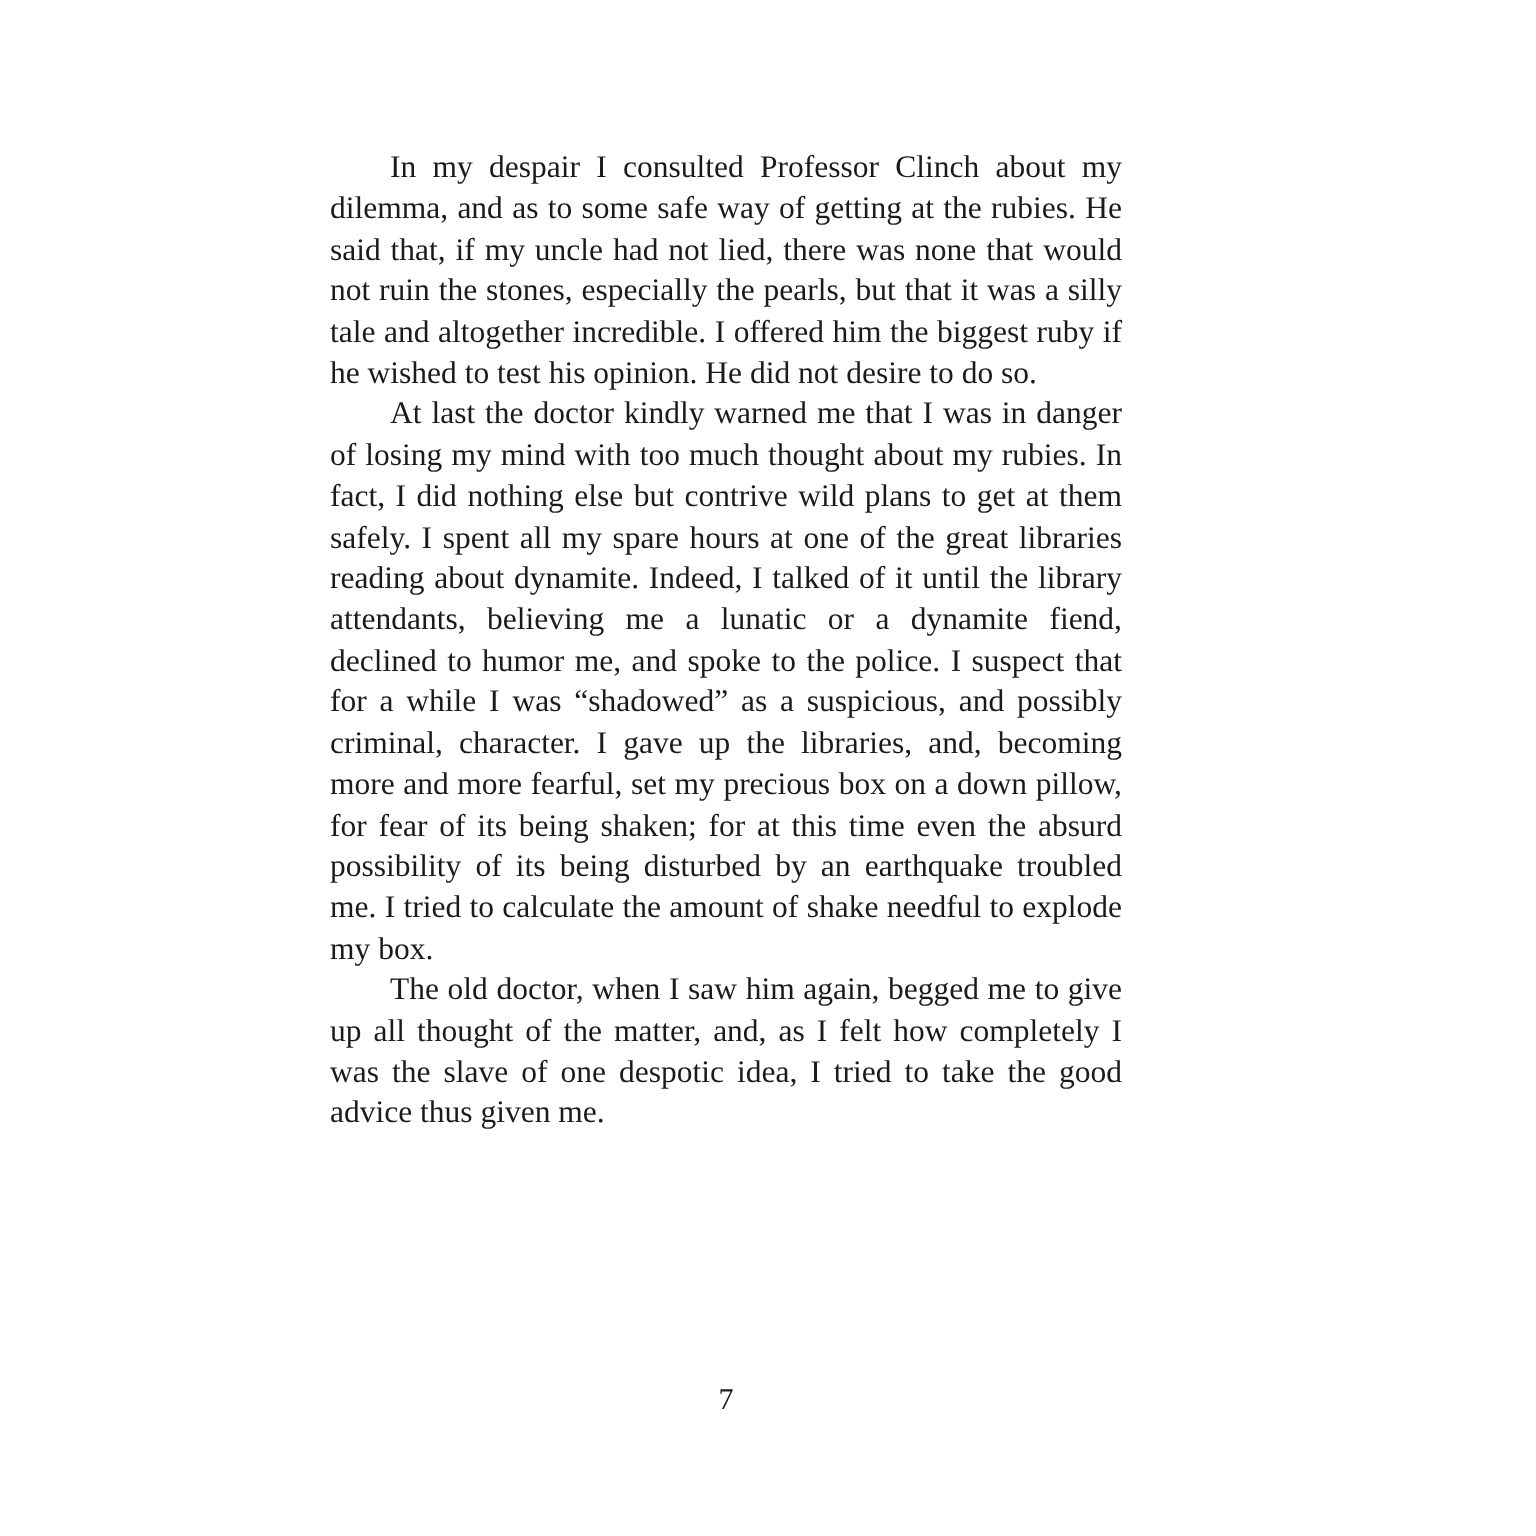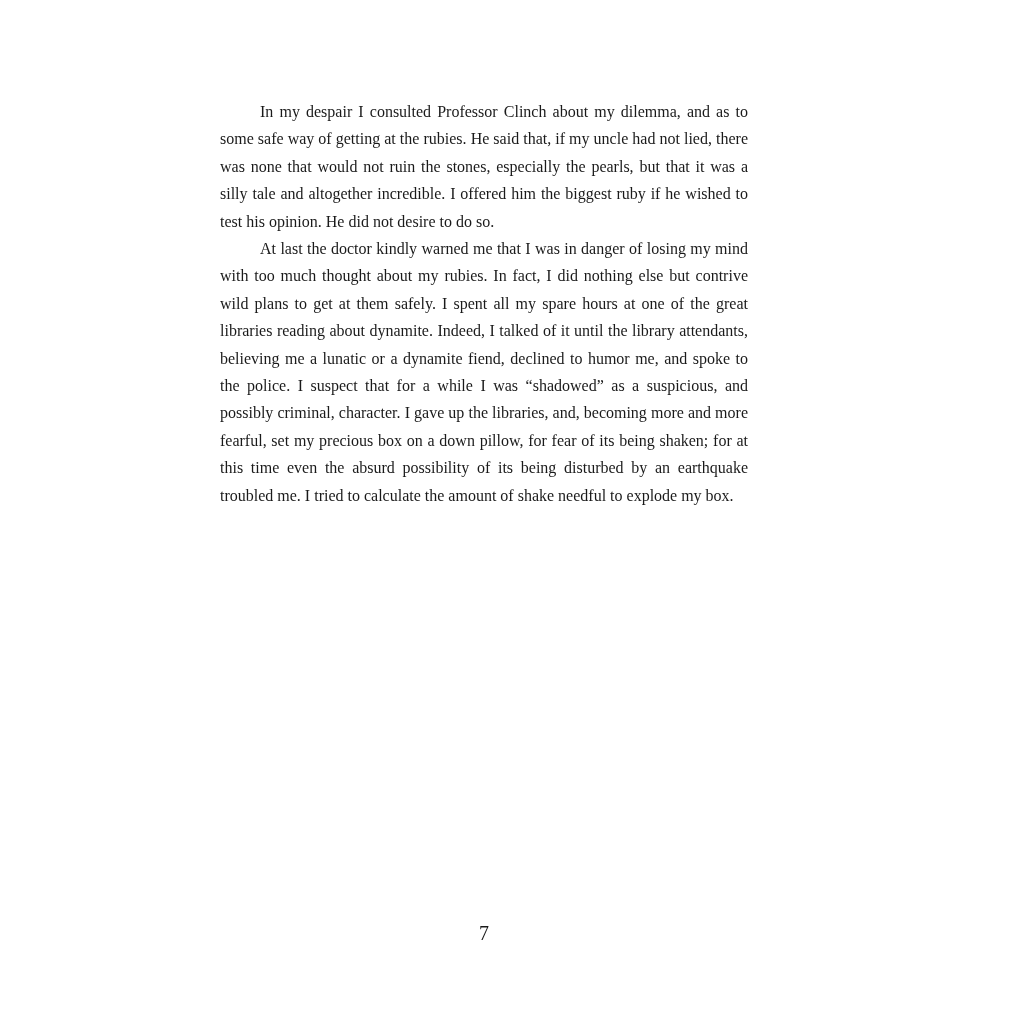--- a/index.html
+++ b/index.html
@@ -14,21 +14,21 @@
     background: #ffffff;
     overflow: hidden;
     font-family: "Liberation Serif", "DejaVu Serif", serif;
     color: #1a1a1a;
   }
   .text-block {
     position: absolute;
     left: 220px;
     top: 98px;
     width: 528px;
-    font-size: 16px;
+    font-size: 21px;
     line-height: 27.4px;
     text-align: justify;
     text-justify: inter-word;
   }
   .text-block p {
     margin: 0;
     padding: 0;
     text-indent: 40px;
   }
   .page-number {
@@ -41,15 +41,16 @@
     line-height: 27px;
   }
 </style>
 </head>
 <body>
 
 <div class="page">
   <div class="text-block">
     <p>In my despair I consulted Professor Clinch about my dilemma, and as to some safe way of getting at the rubies. He said that, if my uncle had not lied, there was none that would not ruin the stones, especially the pearls, but that it was a silly tale and altogether incredible. I offered him the biggest ruby if he wished to test his opinion. He did not desire to do so.</p>
     <p>At last the doctor kindly warned me that I was in danger of losing my mind with too much thought about my rubies. In fact, I did nothing else but contrive wild plans to get at them safely. I spent all my spare hours at one of the great libraries reading about dynamite. Indeed, I talked of it until the library attendants, believing me a lunatic or a dynamite fiend, declined to humor me, and spoke to the police. I suspect that for a while I was “shadowed” as a suspicious, and possibly criminal, character. I gave up the libraries, and, becoming more and more fearful, set my precious box on a down pillow, for fear of its being shaken; for at this time even the absurd possibility of its being disturbed by an earthquake troubled me. I tried to calculate the amount of shake needful to explode my box.</p>
+    <p>The old doctor, when I saw him again, begged me to give up all thought of the matter, and, as I felt how completely I was the slave of one despotic idea, I tried to take the good advice thus given me.</p>
   </div>
   <div class="page-number">7</div>
 </div>
 
 </body></html>

